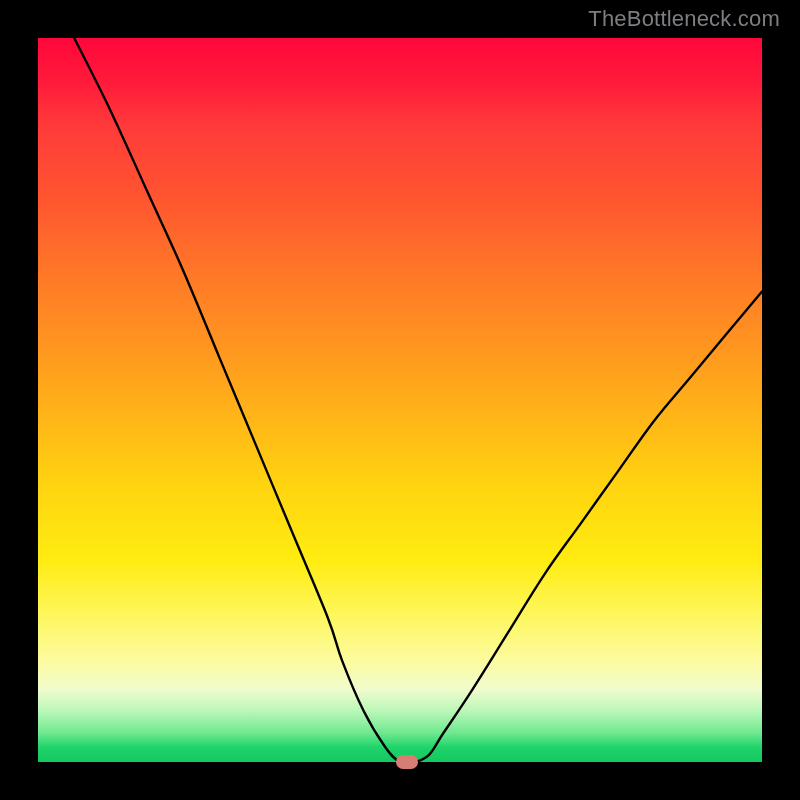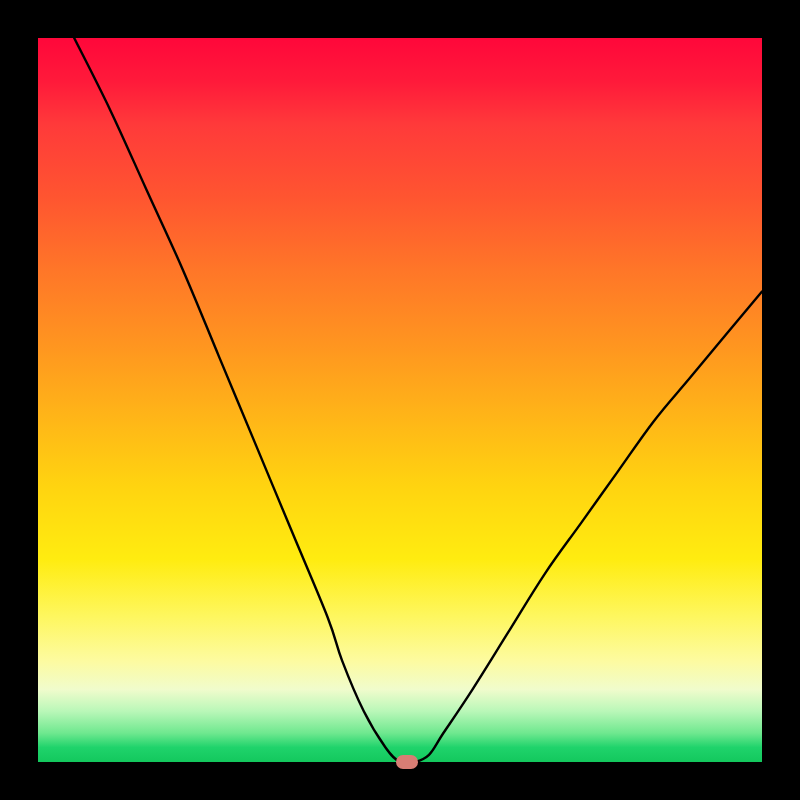--- a/index.html
+++ b/index.html
@@ -77,13 +77,14 @@
 
   <div class="plot-area">
 
     <svg class="curve" viewBox="0 0 724 724" preserveAspectRatio="none">
       <path id="curvePath" fill="none" stroke="#000000" stroke-width="2.4" stroke-linecap="round" stroke-linejoin="round" d="M 36.2 0.0 C 42.7 13.0, 59.4 45.0, 72.4 72.4 C 85.4 99.8, 95.6 123.4, 108.6 152.0 C 121.6 180.7, 131.8 201.7, 144.8 231.7 C 157.8 261.7, 168.0 287.3, 181.0 318.6 C 194.0 349.8, 204.2 374.2, 217.2 405.4 C 230.2 436.7, 240.4 461.0, 253.4 492.3 C 266.4 523.6, 280.5 555.7, 289.6 579.2 C 298.7 602.7, 297.6 605.7, 304.1 622.6 C 310.6 639.6, 318.0 657.7, 325.8 673.3 C 333.6 689.0, 341.0 700.4, 347.5 709.5 C 354.0 718.6, 356.8 721.4, 362.0 724.0 C 367.2 726.6, 371.3 725.3, 376.5 724.0 C 381.7 722.7, 385.7 722.0, 391.0 716.8 C 396.2 711.5, 397.6 706.8, 405.4 695.0 C 413.3 683.3, 422.7 669.8, 434.4 651.6 C 446.1 633.4, 457.6 614.5, 470.6 593.7 C 483.6 572.8, 493.8 555.3, 506.8 535.8 C 519.8 516.2, 530.0 503.3, 543.0 485.1 C 556.0 466.8, 566.2 452.6, 579.2 434.4 C 592.2 416.2, 602.4 400.7, 615.4 383.7 C 628.4 366.8, 638.6 355.9, 651.6 340.3 C 664.6 324.6, 674.8 312.5, 687.8 296.8 C 700.8 281.2, 717.5 261.2, 724.0 253.4"></path>
     </svg>
 
     <div class="dot" id="markerDot" style="left: 369.24px; top: 724px; background: rgb(216, 125, 116);"></div>
   </div>
 
+  <div class="watermark">TheBottleneck.com</div>
 </div>
 
 </body></html>

